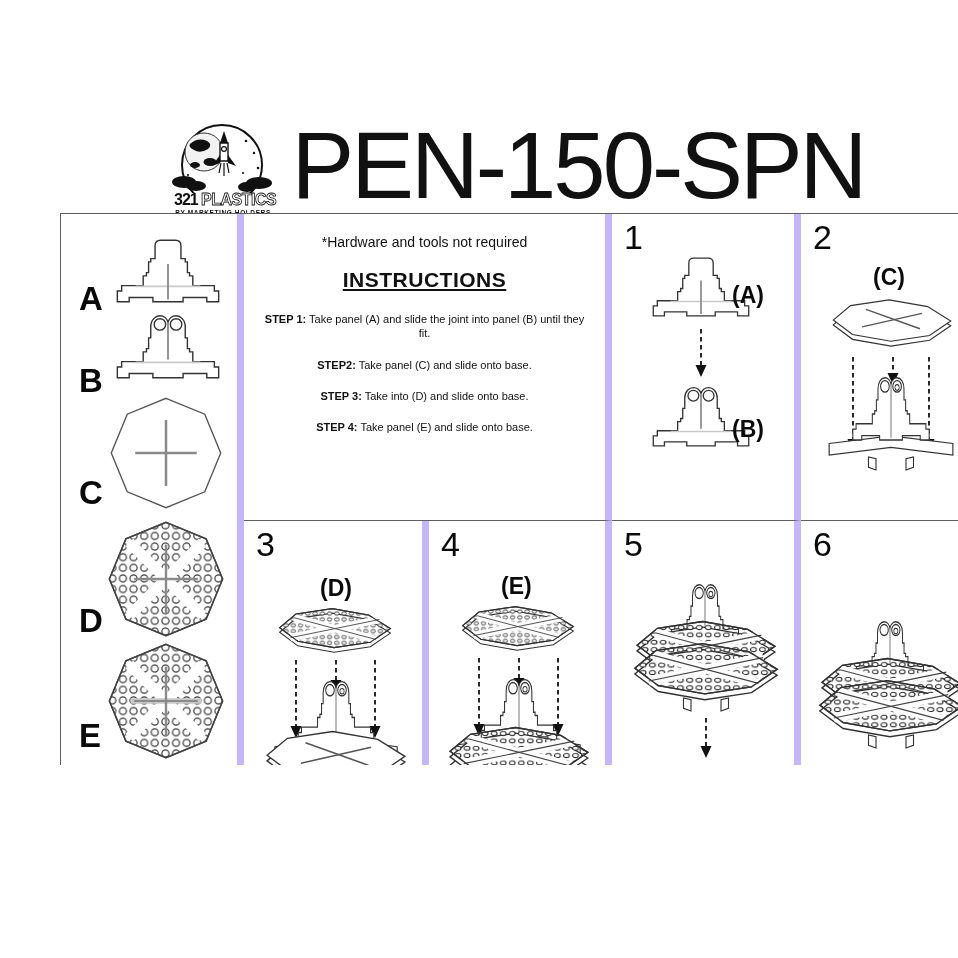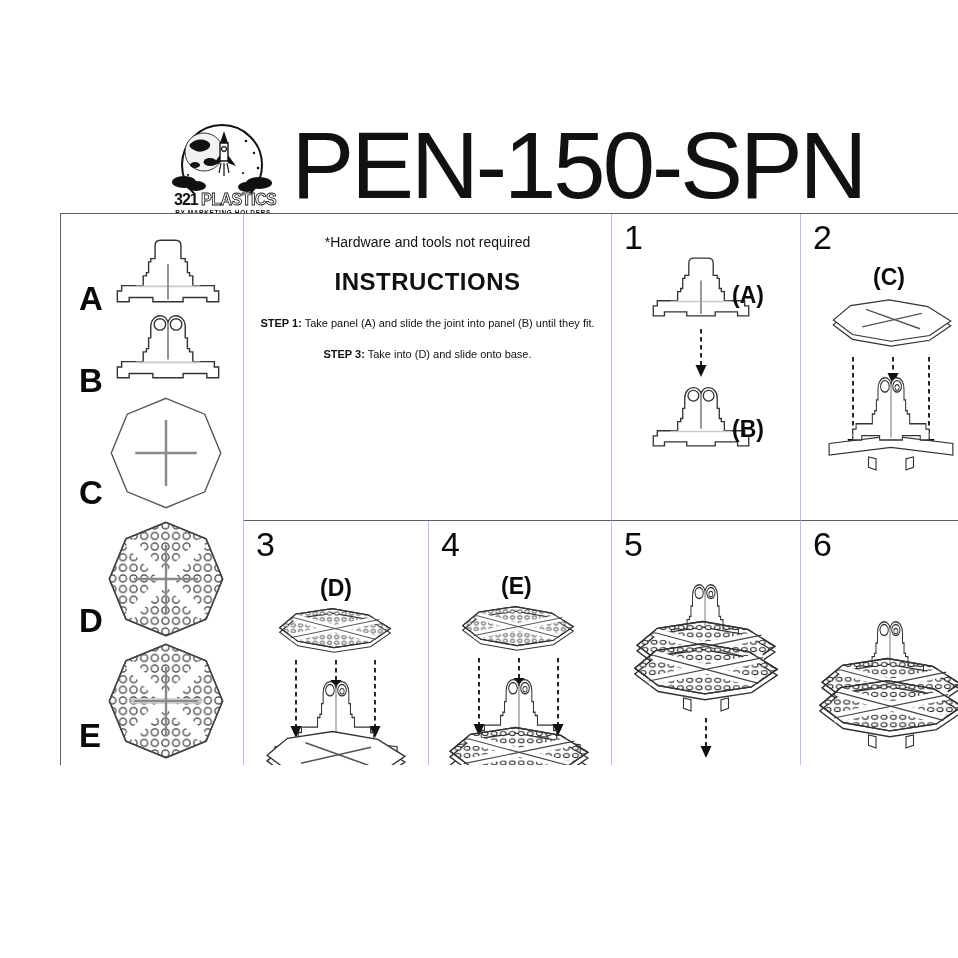--- a/index.html
+++ b/index.html
@@ -9,35 +9,35 @@
   .logo{position:absolute;left:126px;top:122px;width:112px;height:98px;}
   .title{position:absolute;left:238px;top:116px;width:600px;height:100px;
          font-size:94px;font-weight:400;letter-spacing:-3px;line-height:100px;
          text-align:center;white-space:nowrap;color:#111;}
   
   .tbl{position:absolute;left:20px;top:213px;width:918px;height:614px;
        border:1px solid #5f5f5f;display:grid;
        grid-template-columns:183px 185px 183px 189px 178px;
        grid-template-rows:307px 307px;}
   .cell{position:relative;background:#fff;}
-  .b-r{border-right:1px solid #c4b5fd;}
+  .b-r{border-right:7px solid #c4b5fd;}
   .b-b{border-bottom:1px solid #5f5f5f;}
   .cell-parts{grid-column:1;grid-row:1/3;}
   .cell-instr{grid-column:2/4;grid-row:1;}
   .c4r1{grid-column:4;grid-row:1;} .c5r1{grid-column:5;grid-row:1;}
   .c2r2{grid-column:2;grid-row:2;} .c3r2{grid-column:3;grid-row:2;}
   .c4r2{grid-column:4;grid-row:2;} .c5r2{grid-column:5;grid-row:2;}
   .abs{position:absolute;}
   
   .part-letter{position:absolute;font-size:33px;font-weight:700;line-height:1;color:#0a0a0a;}
   .pnum{position:absolute;top:6px;left:12px;font-size:34px;font-weight:400;line-height:1;color:#0a0a0a;}
   .plabel{position:absolute;font-size:23px;font-weight:700;line-height:1;color:#0a0a0a;white-space:nowrap;}
   .instr{padding:20px 14px 0;text-align:center;}
   .note{font-size:14px;margin:0 0 18px;}
-  .ihead{font-size:24px;font-weight:700;letter-spacing:.5px;margin:0 0 20px;}
+  .ihead{font-size:21px;font-weight:700;text-decoration:underline;letter-spacing:.5px;margin:0 0 20px;}
   .step{font-size:11px;line-height:1.3;margin:0 0 17px;}
   .step b{font-weight:700;}
   
   .arr line{stroke:#111;stroke-width:1.8;stroke-dasharray:4.5 3.5;fill:none;}
   .arr polygon{fill:#111;stroke:none;}
   svg{display:block;}
 </style>
 </head>
 <body>
 
@@ -198,21 +198,23 @@
       <div class="part-letter" style="left:18px;top:560px">F</div>
       <svg class="abs" style="left:85px;top:553px" width="42" height="42" viewBox="0 0 100 100">
           <use href="#sym-circle-cross"></use>
         </svg>
     </div>
 
     <div class="cell cell-instr b-r b-b instr">
       <p class="note">*Hardware and tools not required</p>
       <p class="ihead">INSTRUCTIONS</p>
       <p class="step"><b>STEP 1:</b> <span>Take panel (A) and slide the joint into panel (B) until they fit.</span></p>
+      <p class="step"><b>STEP2:</b> <span>Take panel (C) and slide onto base.</span></p>
       <p class="step"><b>STEP 3:</b> <span>Take into (D) and slide onto base.</span></p>
+      <p class="step"><b>STEP 4:</b> <span>Take panel (E) and slide onto base.</span></p>
     </div>
 
     <div class="cell c4r1 b-r b-b">
       <div class="pnum">1</div>
       <svg class="abs" style="left:38px;top:40px" width="102" height="65" viewBox="0 0 100 64">
           <use href="#sym-panel-a"></use>
         </svg>
       <div class="plabel" style="left:120px;top:70px">(A)</div>
       <svg class="abs arr" style="left:82px;top:114px" width="14" height="50" viewBox="0 0 14 50">
         <line x1="7" y1="1" x2="7" y2="37"></line>

